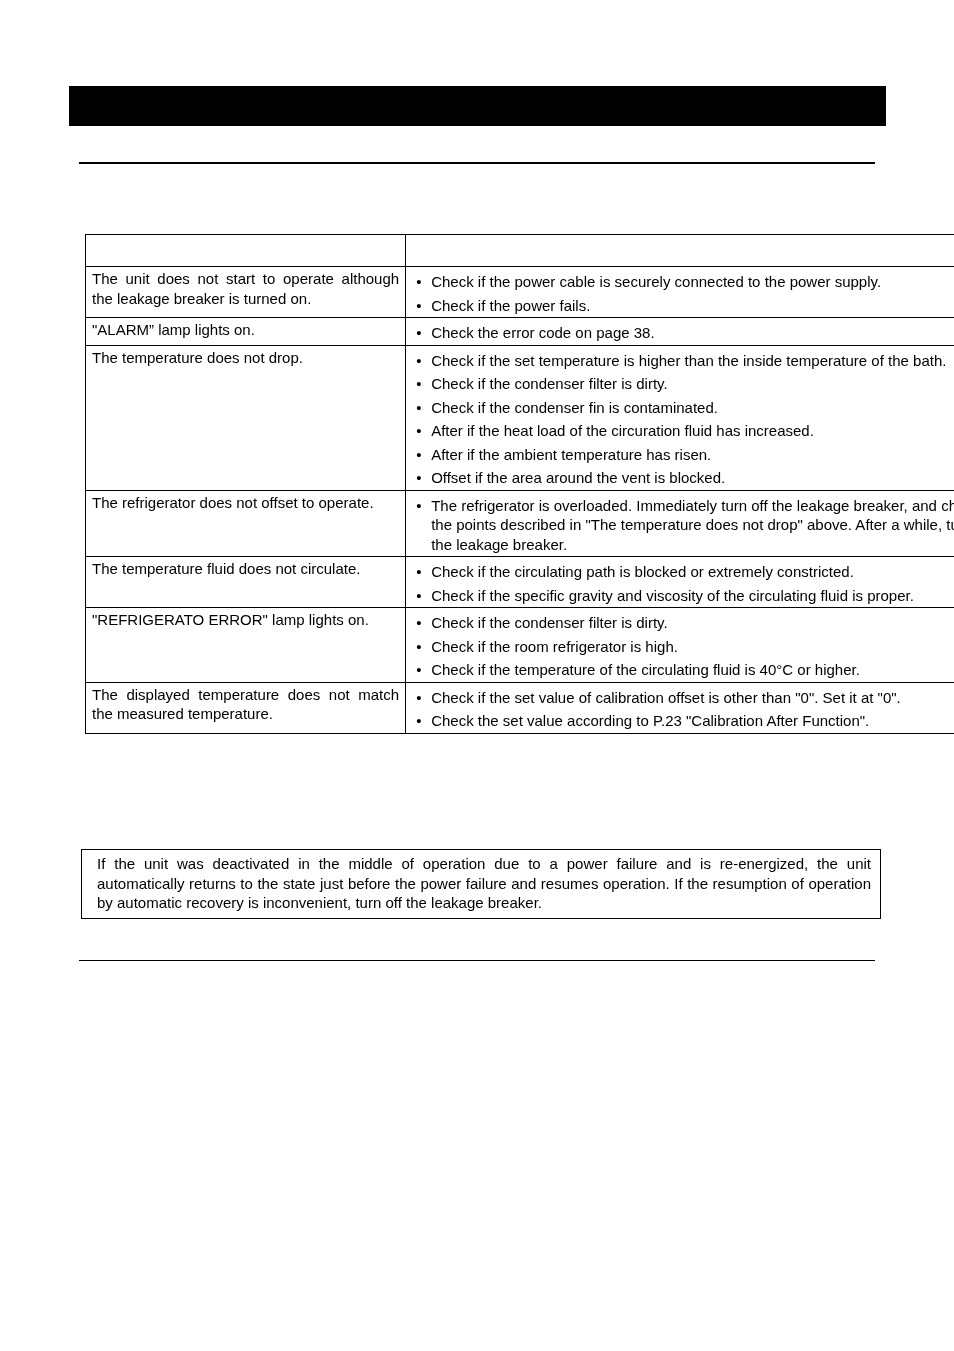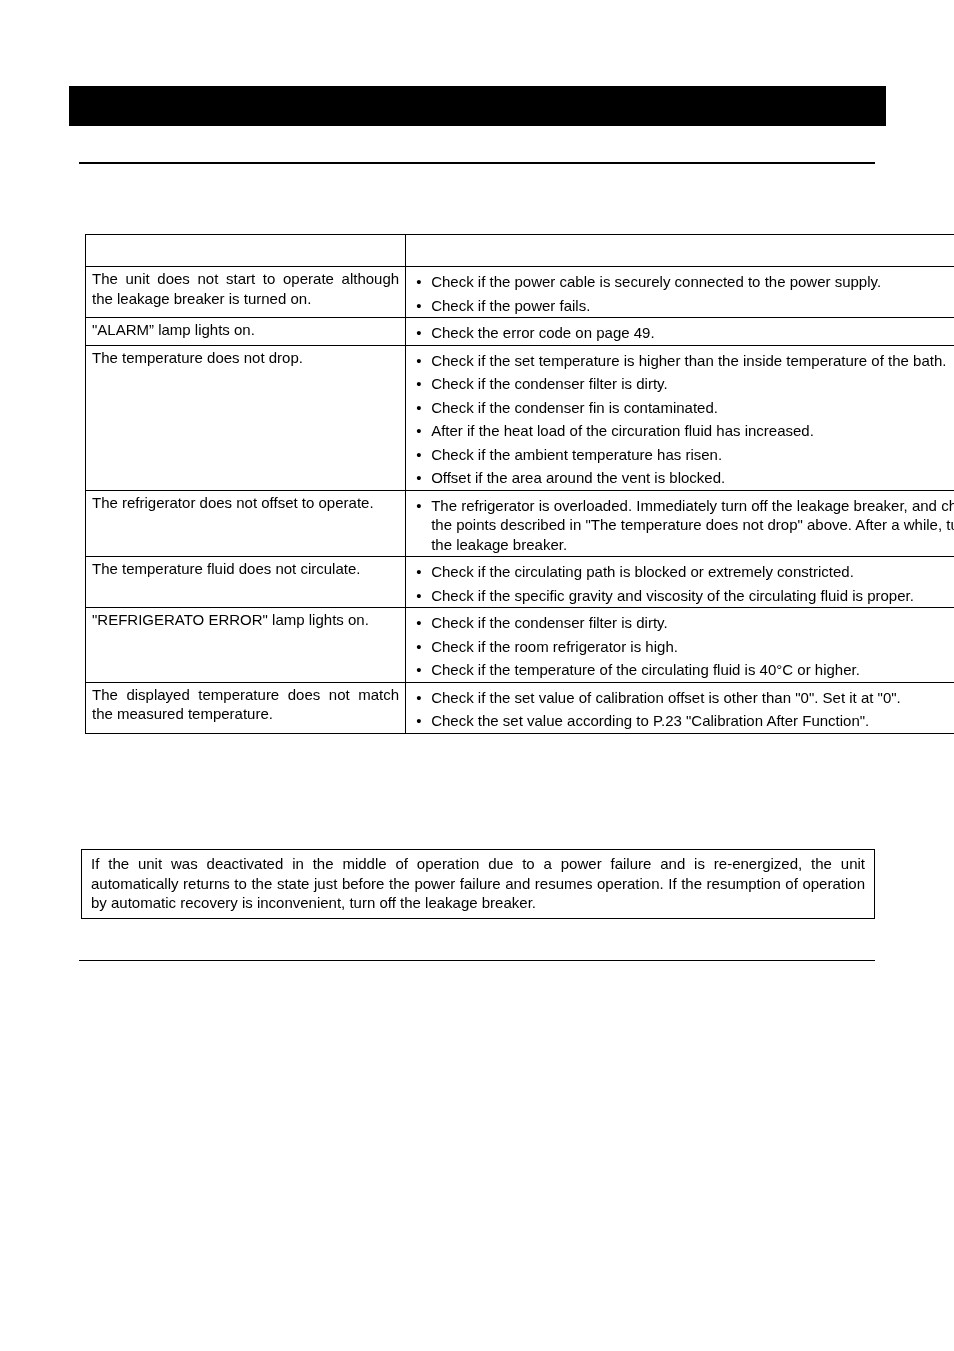--- a/index.html
+++ b/index.html
@@ -76,21 +76,21 @@
       position: absolute;
       left: 0;
       top: 0;
     }
     .note-box {
       position: absolute;
       left: 81px;
       top: 849px;
       width: 774px;
       border: 1px solid #000000;
-      padding: 4px 9px 5px 9px;
+      padding: 4px 9px 5px 15px;
       font-size: 15px;
       line-height: 19.5px;
       text-align: justify;
       text-align-last: left;
     }
   </style>
 </head>
 <body>
 
 <div class="title-bar">
@@ -117,33 +117,33 @@
           <ul class="checks">
             <li><span class="bullet">•</span><span>Check if the power cable is securely connected to the power supply.</span></li>
             <li><span class="bullet">•</span><span>Check if the power fails.</span></li>
           </ul>
         </td>
       </tr>
       <tr>
         <td class="symptom">"ALARM” lamp lights on.</td>
         <td class="remedy">
           <ul class="checks">
-            <li><span class="bullet">•</span><span>Check the error code on page 49.</span></li>
+            <li><span class="bullet">•</span><span>Check the error code on page 38.</span></li>
           </ul>
         </td>
       </tr>
       <tr>
         <td class="symptom">The temperature does not drop.</td>
         <td class="remedy">
           <ul class="checks">
             <li><span class="bullet">•</span><span>Check if the set temperature is higher than the inside temperature of the bath.</span></li>
             <li><span class="bullet">•</span><span>Check if the condenser filter is dirty.</span></li>
             <li><span class="bullet">•</span><span>Check if the condenser fin is contaminated.</span></li>
             <li><span class="bullet">•</span><span>After if the heat load of the circuration fluid has increased.</span></li>
-            <li><span class="bullet">•</span><span>Check if the ambient temperature has risen.</span></li>
+            <li><span class="bullet">•</span><span>After if the ambient temperature has risen.</span></li>
             <li><span class="bullet">•</span><span>Offset if the area around the vent is blocked.</span></li>
           </ul>
         </td>
       </tr>
       <tr>
         <td class="symptom">The refrigerator does not offset to operate.</td>
         <td class="remedy">
           <ul class="checks">
             <li><span class="bullet">•</span><span>The refrigerator is overloaded. Immediately turn off the leakage breaker, and check the points described in "The temperature does not drop" above. After a while, turn on the leakage breaker.</span></li>
           </ul>

